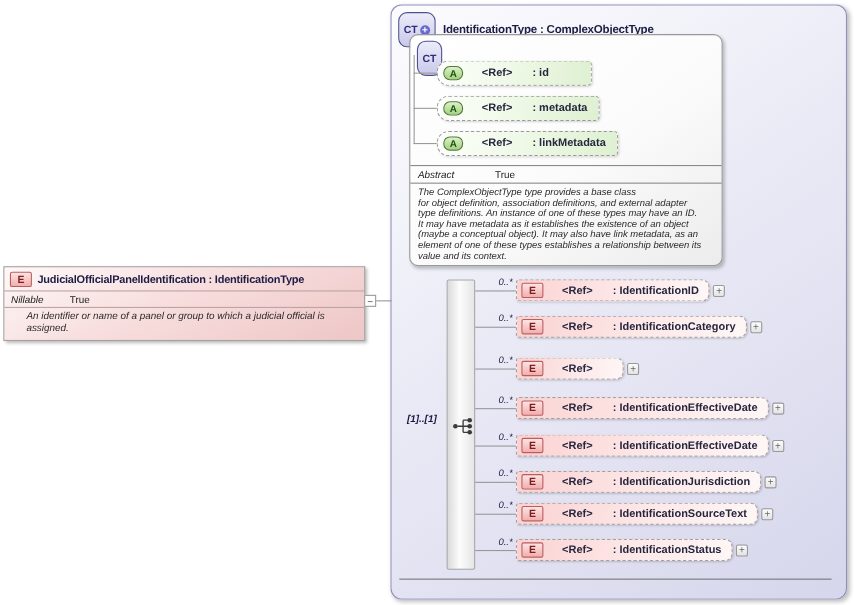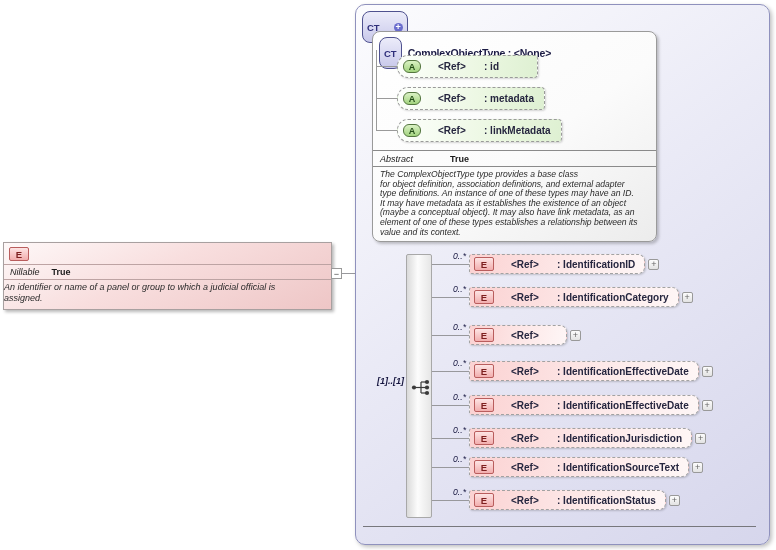--- a/index.html
+++ b/index.html
@@ -4,50 +4,50 @@
 <style>
   * { margin:0; padding:0; box-sizing:border-box; }
   body { font-family:"Liberation Sans", sans-serif; background:#fff; }
   .canvas { position:relative; width:776px; height:550px; background:#fff; overflow:hidden; }
 
   
   .line { position:absolute; background:#98989c; }
   .box-title { font-size:10.5px; font-weight:bold; color:#1c1c45; white-space:nowrap; letter-spacing:-0.2px; }
   .facet-row { display:flex; gap:24px; padding:2px 6px; font-size:9px; color:#1a1a1a; }
   .facet-label { font-style:italic; }
-  .facet-value { font-weight:bold; }
+  .facet-value { font-weight:normal; }
   .annot { font-size:8.6px; font-style:italic; color:#2a2a2a; line-height:9.6px; white-space:pre-wrap; }
 
   .e-icon { width:20px; height:14px; flex:0 0 auto; display:inline-flex; align-items:center; justify-content:center;
     background:linear-gradient(180deg,#fde4e4,#f2aeae); border:1px solid #b95d5d; border-radius:2px;
     font-size:9.5px; font-weight:bold; color:#7d1f1f; }
   .a-icon { width:18px; height:13px; flex:0 0 auto; display:inline-flex; align-items:center; justify-content:center;
     background:linear-gradient(180deg,#daf2c4,#a2d37e); border:1px solid #54763f; border-radius:6px;
     font-size:9px; font-weight:bold; color:#234d18; }
-  .ct-icon { display:inline-flex; align-items:center; gap:14px; height:32px; padding:0 4px;
+  .ct-icon { display:inline-flex; align-items:center; gap:2px; height:32px; padding:0 4px;
     border:1px solid #4f518f; border-radius:8px; background:linear-gradient(180deg,#ececfa,#c8c8ea);
     font-size:9.5px; font-weight:bold; color:#2e2e7a; flex:0 0 auto; }
   .ct-plus { width:9px; height:9px; border-radius:50%; background:#6a6ccd; color:#fff;
     font-size:9px; line-height:8px; display:inline-flex; align-items:center; justify-content:center; font-weight:bold; }
   .ref-label { font-size:10px; font-weight:bold; color:#26263f; margin-left:17px; width:46px; flex:0 0 auto; }
   .member-name { font-size:10px; font-weight:bold; color:#26263f; white-space:nowrap; }
   .expand-btn { width:11px; height:11px; margin-left:3px; flex:0 0 auto;
     border:1px solid #999; border-radius:2px; background:linear-gradient(180deg,#fcfcfc,#e3e3e3);
     color:#666; font-size:9px; line-height:8px; display:flex; align-items:center; justify-content:center; }
   .collapse-btn { position:absolute; left:331px; top:268px; width:11px; height:11px;
     border:1px solid #999; background:#fff; color:#444; font-size:9px; line-height:8px;
     display:flex; align-items:center; justify-content:center; }
 
   
   .left-box { position:absolute; left:3px; top:242px; width:329px; height:68px;
     border:1px solid #a8a0a0; background:linear-gradient(155deg,#fef8f8 0%,#f8dede 45%,#eec6c6 100%);
     box-shadow:2px 2px 3px rgba(0,0,0,0.28); }
   .left-box .hdr { display:flex; align-items:center; gap:5px; padding:4px 4px 3px 5px; }
-  .left-box .facet-row { border-top:1px solid #bda3a3;gap:12px; }
-  .left-box .annot { border-top:1px solid #bda3a3; padding:2px 0; line-height:10.5px; font-size:9px; }
+  .left-box .facet-row { border-top:1px solid #bda3a3; }
+  .left-box .annot { border-top:1px solid #bda3a3; padding:2px 20px; line-height:10.5px; font-size:9px; }
 
   
   .outer-box { position:absolute; left:355px; top:4px; width:415px; height:541px;
     border:1px solid #8f91bd; border-radius:10px;
     background:linear-gradient(145deg,#fcfcfe 0%,#eaeaf6 45%,#d6d6ec 100%);
     box-shadow:2px 2px 4px rgba(0,0,0,0.25); }
   .outer-hdr { position:absolute; left:6px; top:6px; display:flex; align-items:center; gap:7px; }
 
   
   .inner-box { position:absolute; left:16px; top:26px; width:285px; height:211px;
@@ -64,21 +64,21 @@
     box-shadow:1px 1px 2px rgba(0,0,0,0.16); }
   .inner-meta { position:absolute; left:0; top:118px; width:100%; }
   .inner-meta .facet-row { border-top:1px solid #8a8a8a; padding:3px 7px 2px 7px;gap:37px; }
   .inner-meta .annot-wrap { border-top:1px solid #8a8a8a; padding:3px 7px; }
   .inner-meta .annot { width:272px; }
 
   
   .seq-bar { position:absolute; left:50px; top:249px; width:26px; height:264px;
     border:1px solid #a8a8a8; border-radius:2px;
     background:linear-gradient(to right,#dadada 0%,#fcfcfc 45%,#e6e6e6 100%); }
-  .cardinality { position:absolute; left:14px; top:371px; width:34px; text-align:right;
+  .cardinality { position:absolute; left:14px; top:371px; width:34px; 
     font-size:9px; font-style:italic; font-weight:bold; color:#16163f; }
   .seq-icon { position:absolute; left:55px; top:374px; }
 
   
   .seq-rows { position:absolute; left:76px; top:0; }
   .elem-row { position:absolute; display:flex; align-items:center; height:22px; }
   .elem-row:nth-child(1){ top:248px; } .elem-row:nth-child(2){ top:281px; }
   .elem-row:nth-child(3){ top:313px; height:34px; }
   .elem-row:nth-child(4){ top:355px; } .elem-row:nth-child(5){ top:389px; }
   .elem-row:nth-child(6){ top:422px; } .elem-row:nth-child(7){ top:451px; }
@@ -97,48 +97,49 @@
   .outer-annot { position:absolute; left:7px; top:524px; font-size:9px; font-style:italic; color:#222; white-space:nowrap; }
 </style>
 </head>
 <body>
 
 <div class="canvas">
 
   <div class="left-box">
     <div class="hdr">
       <span class="e-icon">E</span>
+      <span class="box-title" style="font-size:10px;">JudicialOfficialPanelIdentification : IdentificationType</span>
     </div>
     <div class="facet-row">
       <span class="facet-label">Nillable</span>
       <span class="facet-value">True</span>
     </div>
     <div class="annot">An identifier or name of a panel or group to which a judicial official is
 assigned.</div>
   </div>
 
   <div class="collapse-btn">−</div>
   <div class="line" style="left:342px; top:273px; width:22px; height:1px;"></div>
   <div class="line" style="left:363px; top:273px; width:1px; height:109px;"></div>
   <div class="line" style="left:363px; top:381px; width:49px; height:1px;"></div>
 
   <div class="outer-box">
     <div class="outer-hdr">
       <span class="ct-icon">
         <span>CT</span>
         <span class="ct-plus">+</span>
       </span>
+      <span class="box-title">IdentificationType : ComplexObjectType</span>
     </div>
 
     <div class="inner-box">
       <div class="inner-hdr">
         <span class="ct-icon">
           <span>CT</span>
         </span>
-        <span class="box-title">ComplexObjectType : &lt;None&gt;</span>
       </div>
 
       <div class="attr-vline"></div>
       <div class="attr-stub" style="top:34px;"></div>
       <div class="attr-stub" style="top:66px;"></div>
       <div class="attr-stub" style="top:98px;"></div>
 
       <div class="attr-row" style="top:23px;">
         <span class="a-icon">A</span>
         <span class="ref-label">&lt;Ref&gt;</span>

